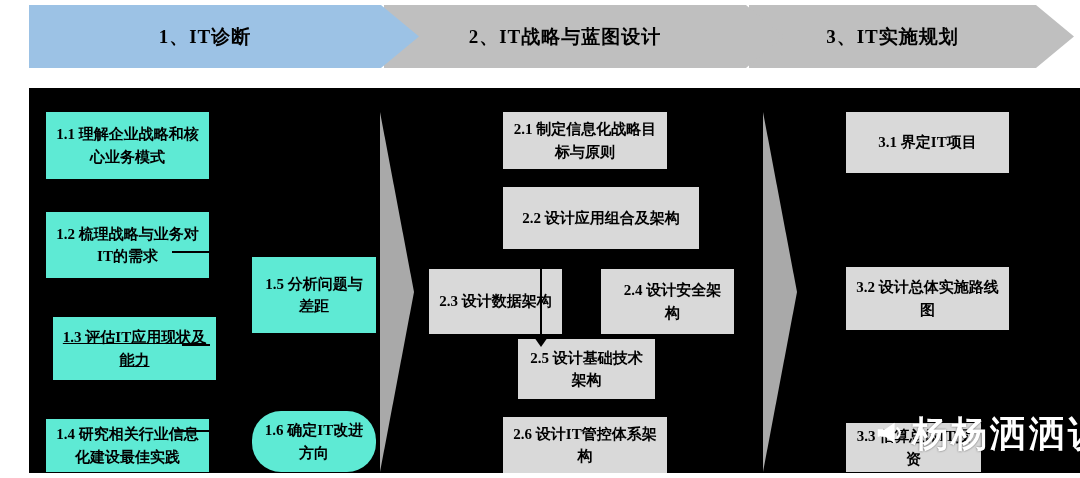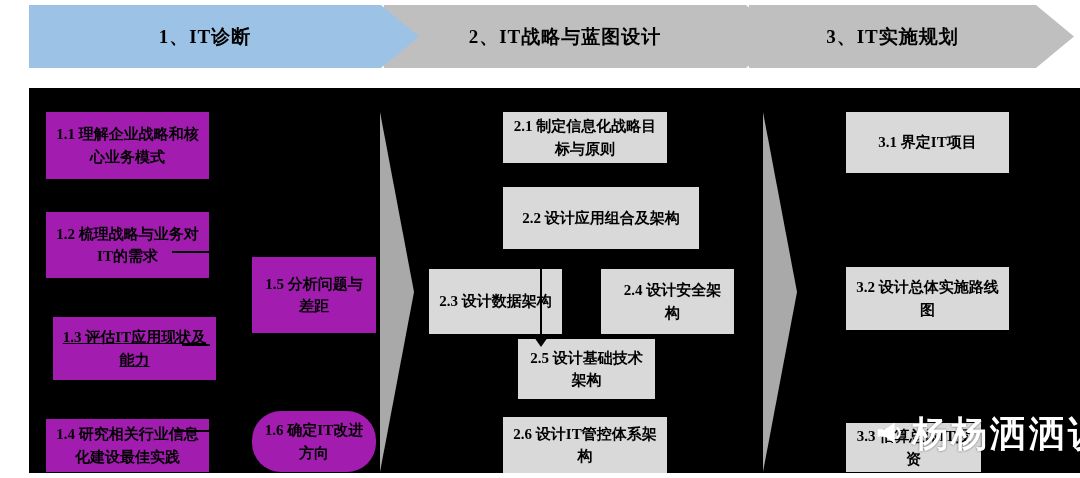--- a/index.html
+++ b/index.html
@@ -64,32 +64,32 @@
     justify-content: center;
     text-align: center;
     font-size: 15px;
     font-weight: bold;
     color: #000;
     line-height: 1.5;
     padding: 4px 6px;
     box-sizing: border-box;
     z-index: 1;
   }
-  .box.blue { background: #a21caf; }
+  .box.blue { background: #5eead4; }
   .box.gray { background: #d9d9d9; }
 
   
   .b1-1 { left: 17px;  top: 24px;  width: 163px; height: 67px; }
   .b1-2 { left: 17px;  top: 124px; width: 163px; height: 66px; }
   .b1-3 { left: 24px;  top: 229px; width: 163px; height: 63px; text-decoration: underline; }
   .b1-4 { left: 17px;  top: 331px; width: 163px; height: 53px; }
   .b1-5 { left: 223px; top: 169px; width: 124px; height: 76px; }
   .b1-6 { left: 223px; top: 323px; width: 124px; height: 61px; border-radius: 29px; }
 
-  .b2-1 { left: 474px; top: 24px;  width: 164px; height: 51px; }
+  .b2-1 { left: 474px; top: 24px;  width: 164px; height: 57px; }
   .b2-2 { left: 474px; top: 99px;  width: 196px; height: 62px; }
   .b2-3 { left: 400px; top: 181px; width: 133px; height: 65px; }
   .b2-4 { left: 572px; top: 181px; width: 133px; height: 65px; padding-left: 16px; }
   .b2-5 { left: 489px; top: 251px; width: 137px; height: 60px; }
   .b2-6 { left: 474px; top: 329px; width: 164px; height: 56px; }
 
   .b3-1 { left: 817px; top: 24px;  width: 163px; height: 61px; }
   .b3-2 { left: 817px; top: 179px; width: 163px; height: 63px; }
   .b3-3 { left: 817px; top: 335px; width: 135px; height: 49px; }
 

